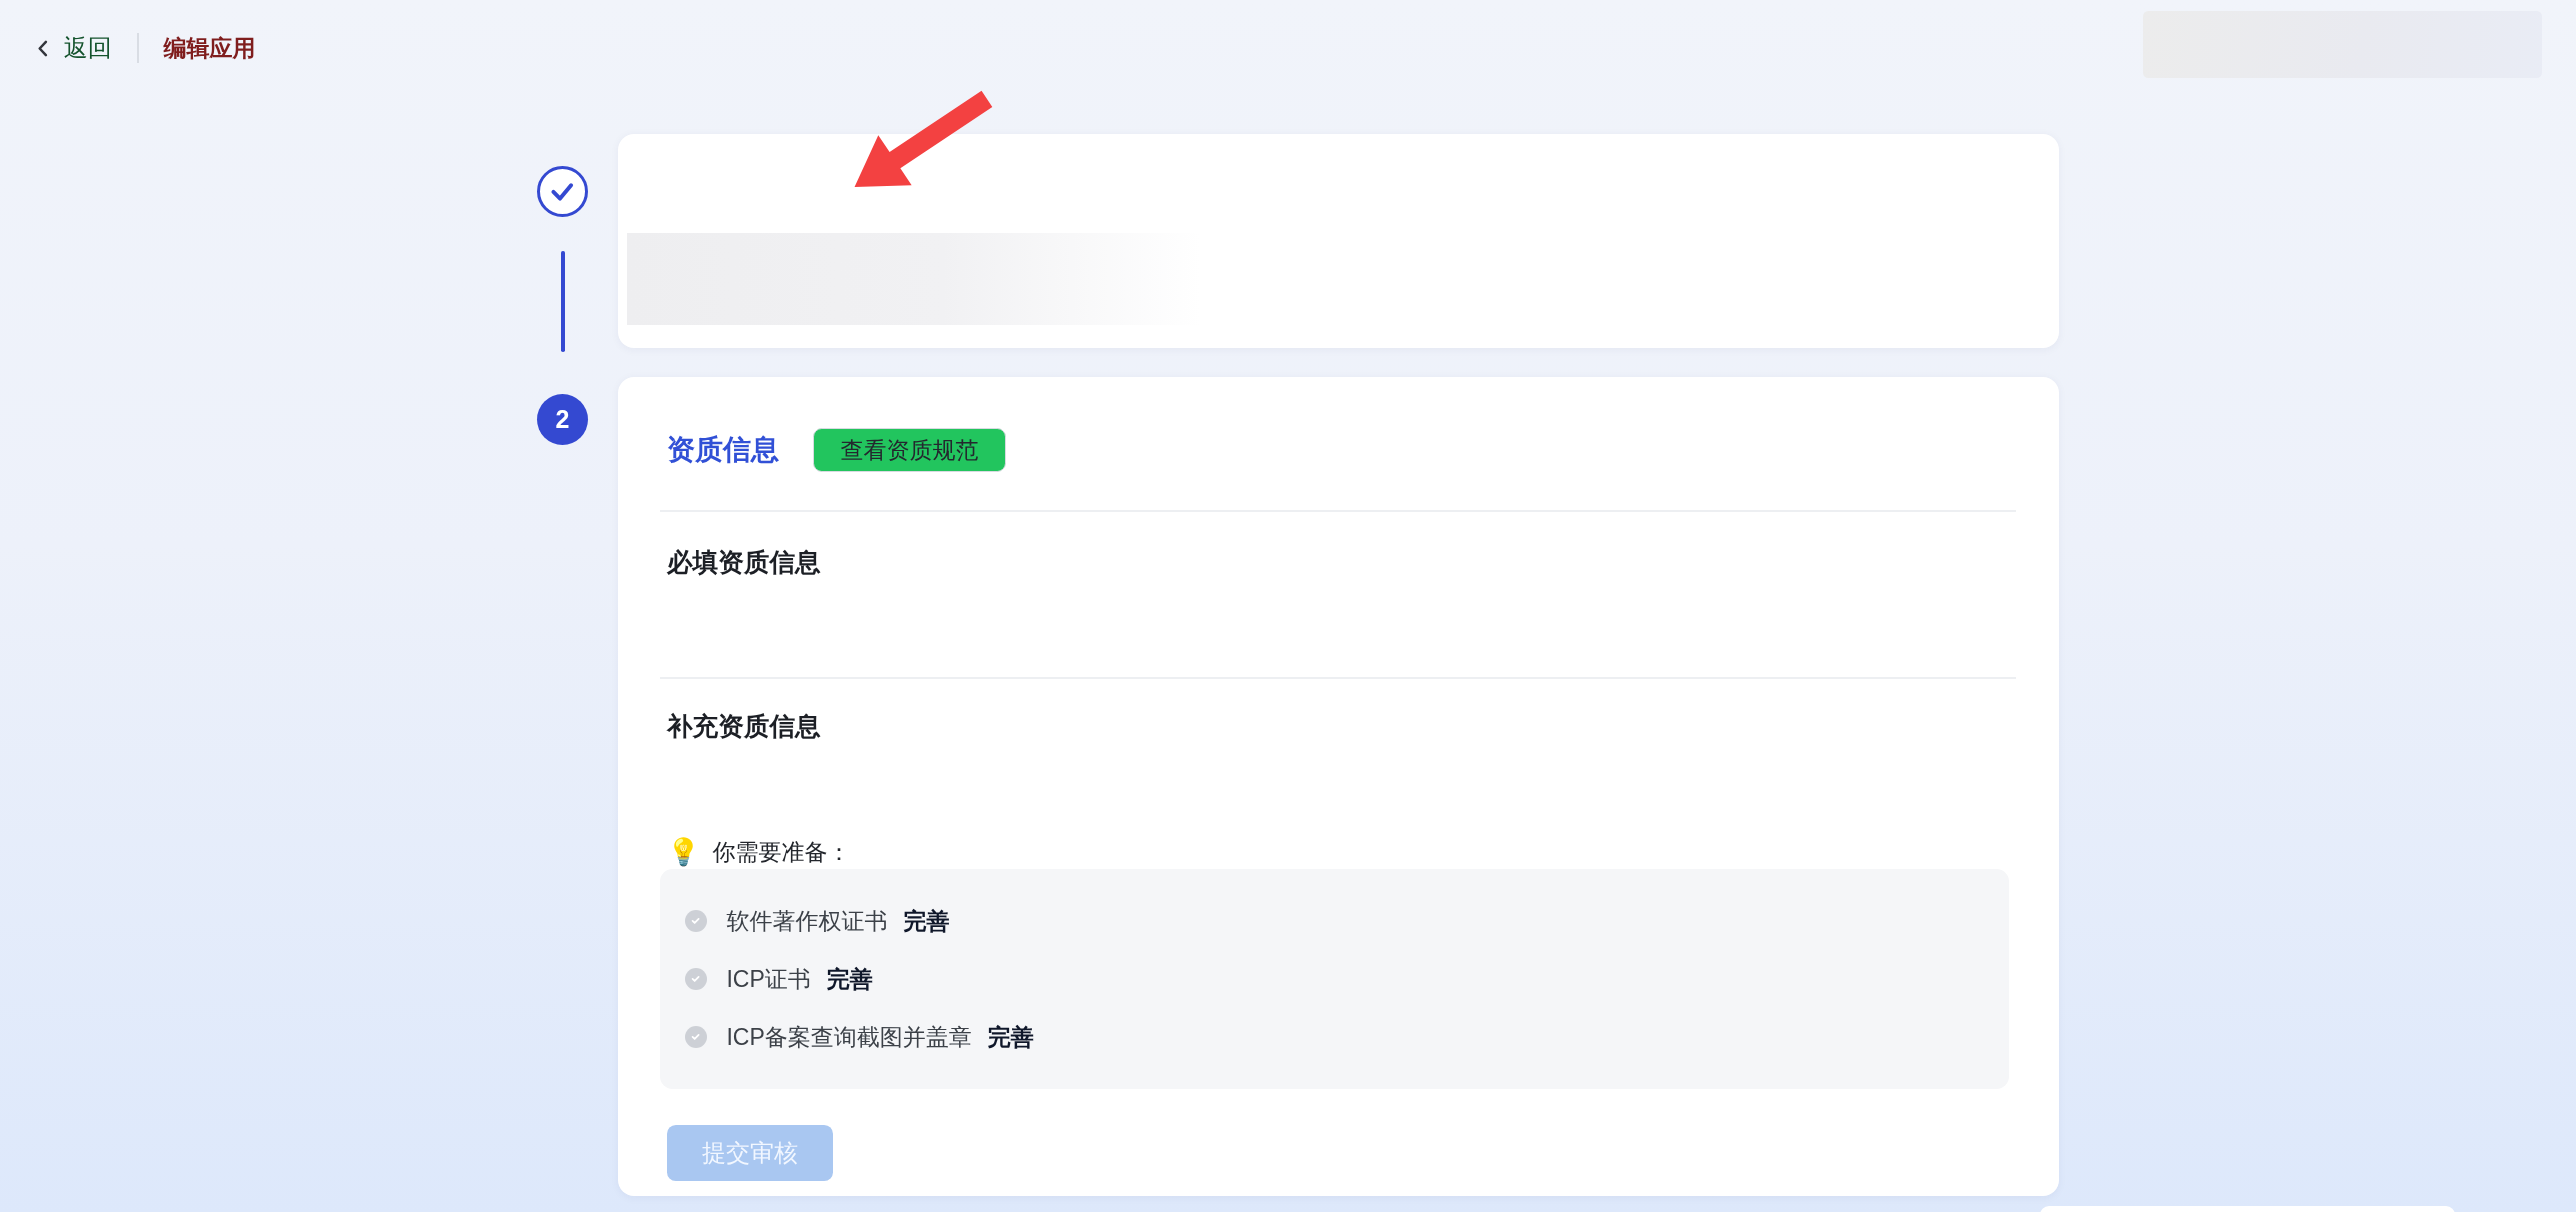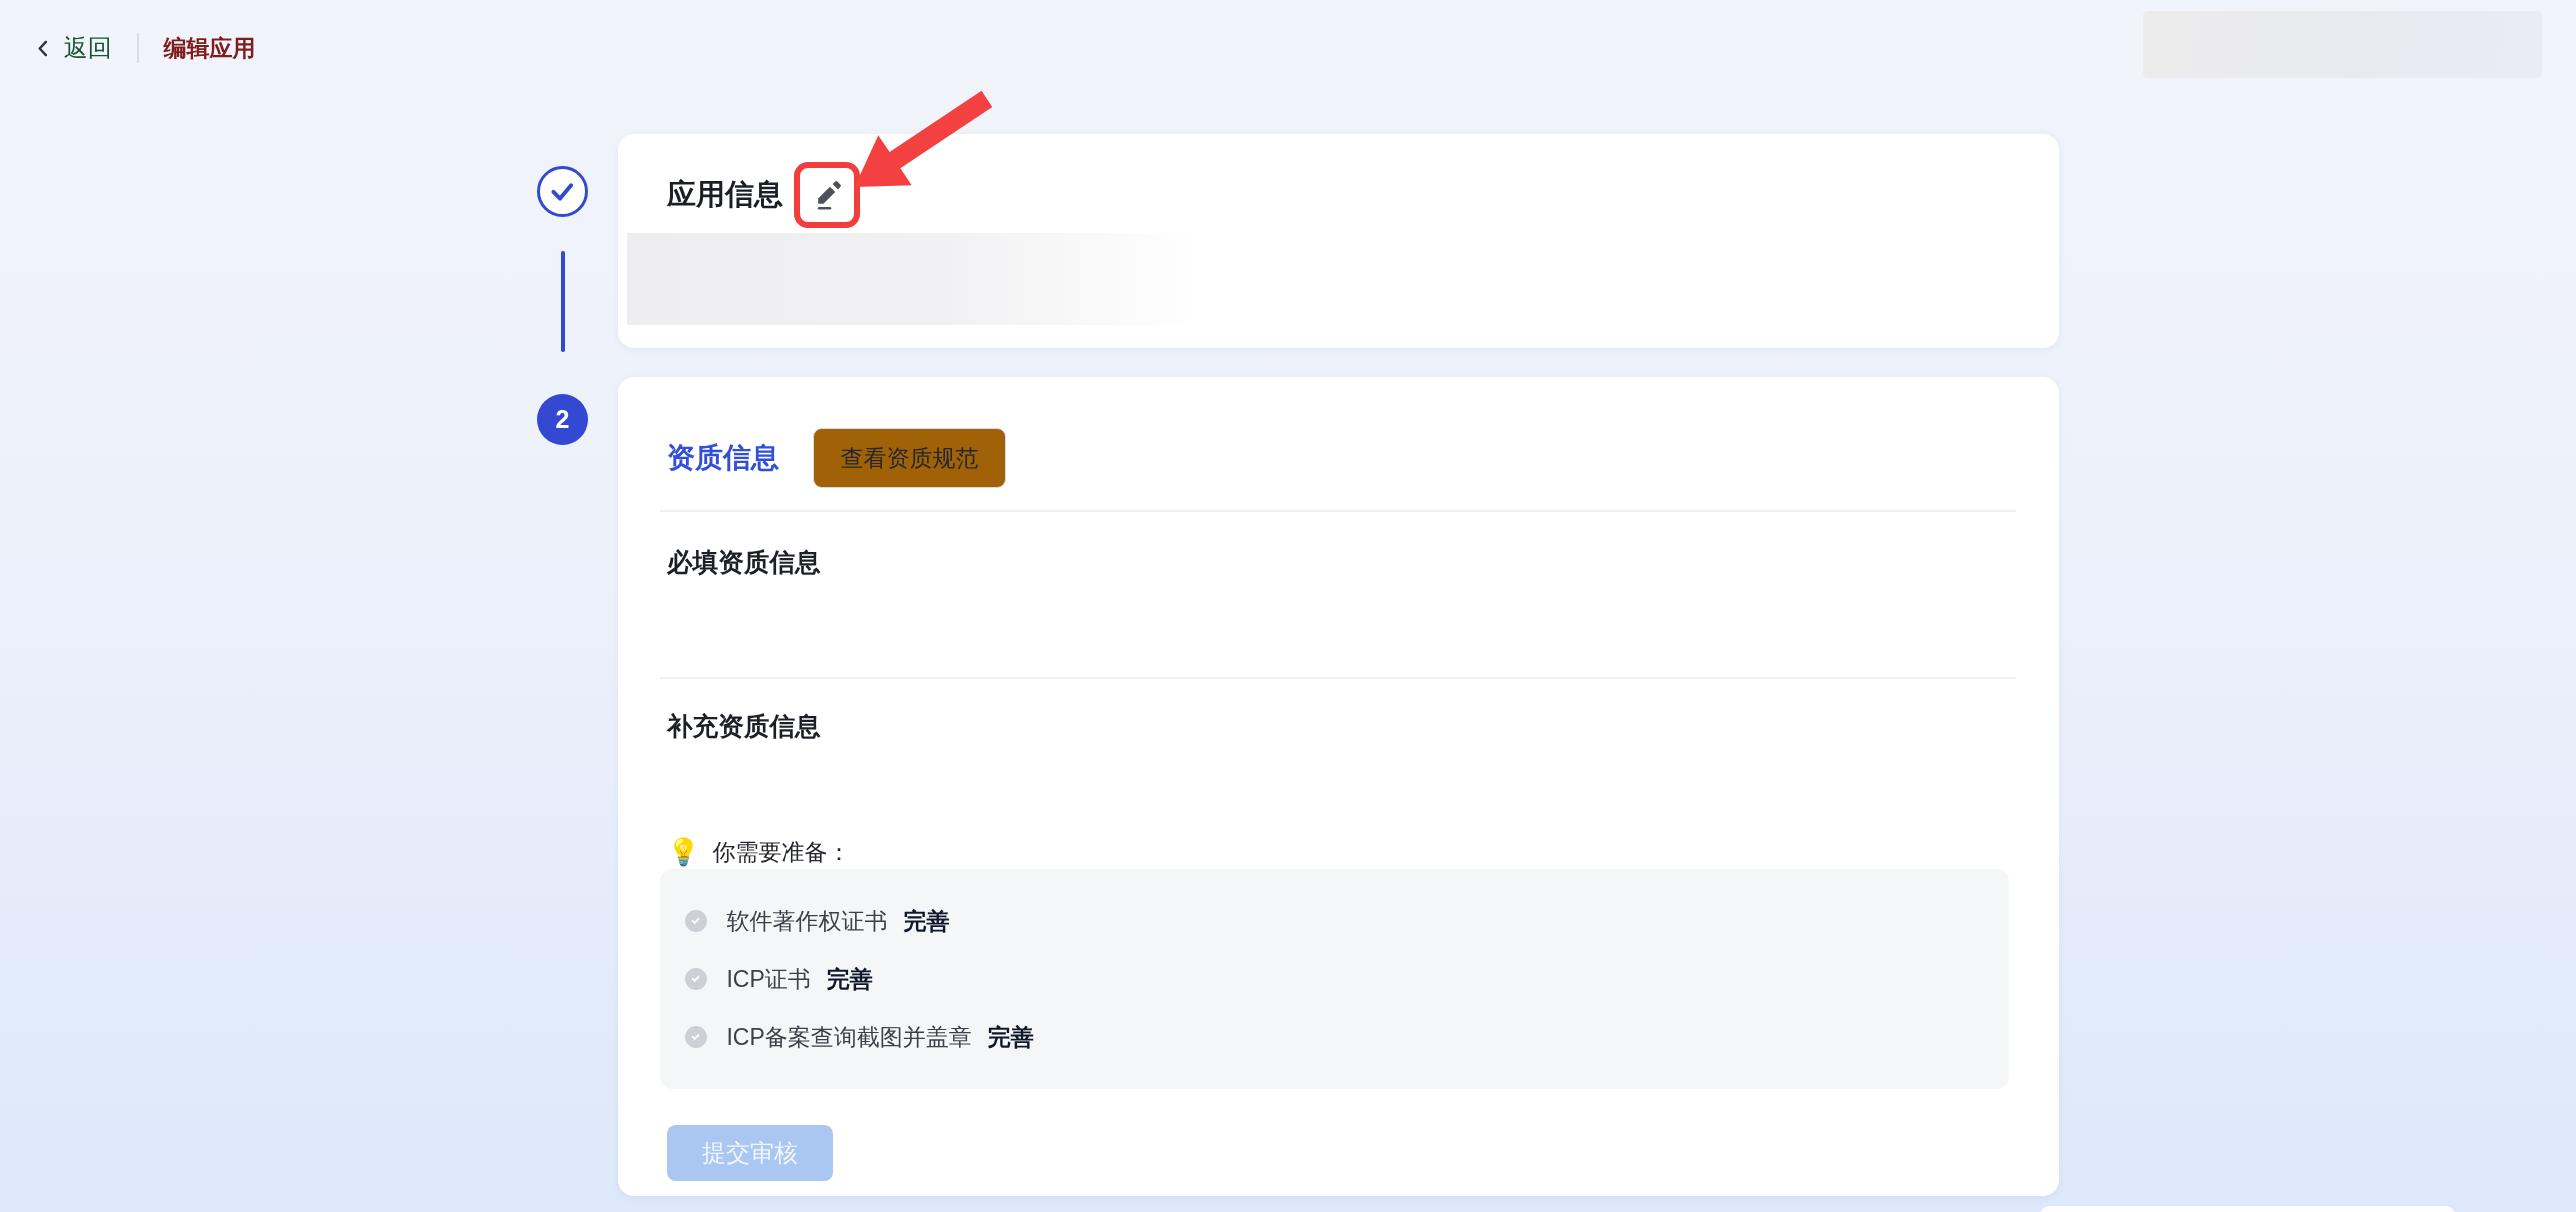--- a/index.html
+++ b/index.html
@@ -34,21 +34,21 @@
   .red-annotation { margin-left:10.6px; border:6.2px solid #f23d3d; border-radius:14px; padding:2.6px; }
   .edit-btn { width:49px; height:49px; border:none; background:#fff; border-radius:7px;
     display:flex; align-items:center; justify-content:center; cursor:pointer; }
   .edit-btn svg { width:34px; height:34px; }
   .redacted-block { position:absolute; left:8.8px; top:99px; width:574px; height:92px;
     background:linear-gradient(90deg,#eeeef0 0%, #f1f1f3 55%, rgba(250,250,252,0) 100%); }
   .arrow-svg { position:absolute; left:821px; top:75px; width:203px; height:128px; pointer-events:none; }
   
   .qual-header { position:absolute; left:49px; top:51px; display:flex; align-items:center; }
   .qual-title { font-size:28px; font-weight:bold; color:#3150d6; }
-  .view-spec-btn { margin-left:34px; height:60px; padding:0 26.5px; background:#a16207;
+  .view-spec-btn { margin-left:34px; height:44px; padding:0 26.5px; background:#22c55e;
     border:1.8px solid #d8dbe1; border-radius:8.8px; font-size:23px; color:#24272e;
     font-family:"Liberation Sans", sans-serif; cursor:pointer; display:flex; align-items:center; }
   .divider { position:absolute; left:42px; width:1356px; height:1.8px; background:#edeff2; }
   .div-1 { top:133px; } .div-2 { top:300px; }
   .sec-title { position:absolute; left:49px; font-size:25.6px; font-weight:bold; color:#1c1f25; }
   .sec1-title { top:168px; } .sec2-title { top:332px; }
   .sec1-desc { position:absolute; left:49px; top:219px; font-size:23px; color:#a0a6b0; }
   .sec2-desc { position:absolute; left:49px; top:380px; width:1338px; font-size:23px;
     line-height:47px; color:#8f959e; }
   .prepare-row { position:absolute; left:49px; top:459px; display:flex; align-items:center; font-size:23px; color:#23262c; }
@@ -87,32 +87,20 @@
   <svg width="26.5" height="23" viewBox="0 0 30 26" fill="none" stroke="#3449d1" stroke-width="4.5" stroke-linecap="round" stroke-linejoin="round">
       <path d="M5 13.5l7.5 7.5L25 6"></path>
     </svg>
 </div>
 <div class="step-connector"></div>
 <div class="step-circle step-2">
   <span>2</span>
 </div>
 
 <div class="card card-app">
-  <div class="card-app-titlerow">
-    <span class="card-app-title">应用信息</span>
-    <span class="red-annotation">
-      <button class="edit-btn">
-        <svg viewBox="0 0 24 24" fill="#4e535a">
-          <path d="M14.06 6.19l3.75 3.75L9.5 18.25H5.75v-3.75l8.31-8.31z"></path>
-          <path d="M17.65 2.6a1.3 1.3 0 0 1 1.84 0l1.91 1.91a1.3 1.3 0 0 1 0 1.84l-1.68 1.68-3.75-3.75 1.68-1.68z"></path>
-          <rect x="5.5" y="20.4" width="9.5" height="1.9" rx="0.95"></rect>
-        </svg>
-      </button>
-    </span>
-  </div>
   <div class="redacted-block"></div>
 </div>
 
 <svg class="arrow-svg" viewBox="0 0 230 145">
   <polygon fill="#f34141" points="181.9,17.8 77.7,87.3 64.9,68.2 38,127 102.7,124.8 89.9,105.7 194.1,36.2"></polygon>
 </svg>
 
 <div class="card card-qual">
   <div class="qual-header">
     <span class="qual-title">资质信息</span>

